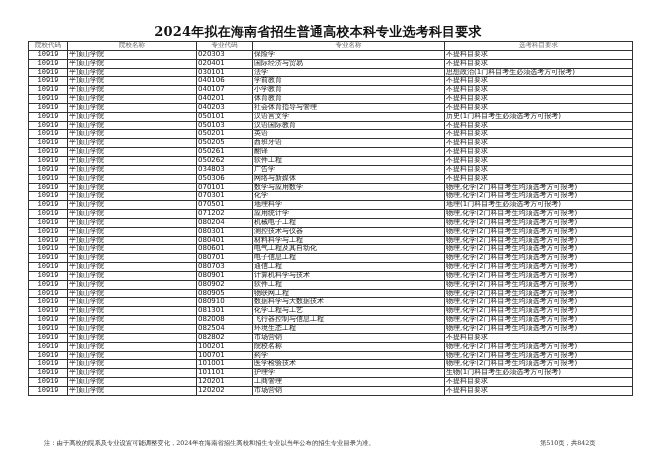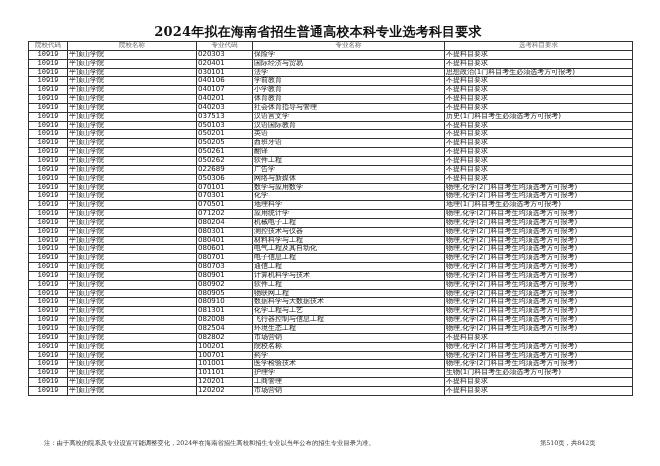--- a/index.html
+++ b/index.html
@@ -86,21 +86,21 @@
       <tr>
         <td class="code">10919</td>
         <td>平顶山学院</td>
         <td>040203</td>
         <td>社会体育指导与管理</td>
         <td>不提科目要求</td>
       </tr>
       <tr>
         <td class="code">10919</td>
         <td>平顶山学院</td>
-        <td>037513</td>
+        <td>050101</td>
         <td>汉语言文学</td>
         <td>历史(1门科目考生必须选考方可报考)</td>
       </tr>
       <tr>
         <td class="code">10919</td>
         <td>平顶山学院</td>
         <td>050103</td>
         <td>汉语国际教育</td>
         <td>不提科目要求</td>
       </tr>
@@ -128,21 +128,21 @@
       <tr>
         <td class="code">10919</td>
         <td>平顶山学院</td>
         <td>050262</td>
         <td>软件工程</td>
         <td>不提科目要求</td>
       </tr>
       <tr>
         <td class="code">10919</td>
         <td>平顶山学院</td>
-        <td>022689</td>
+        <td>034803</td>
         <td>广告学</td>
         <td>不提科目要求</td>
       </tr>
       <tr>
         <td class="code">10919</td>
         <td>平顶山学院</td>
         <td>050306</td>
         <td>网络与新媒体</td>
         <td>不提科目要求</td>
       </tr>

